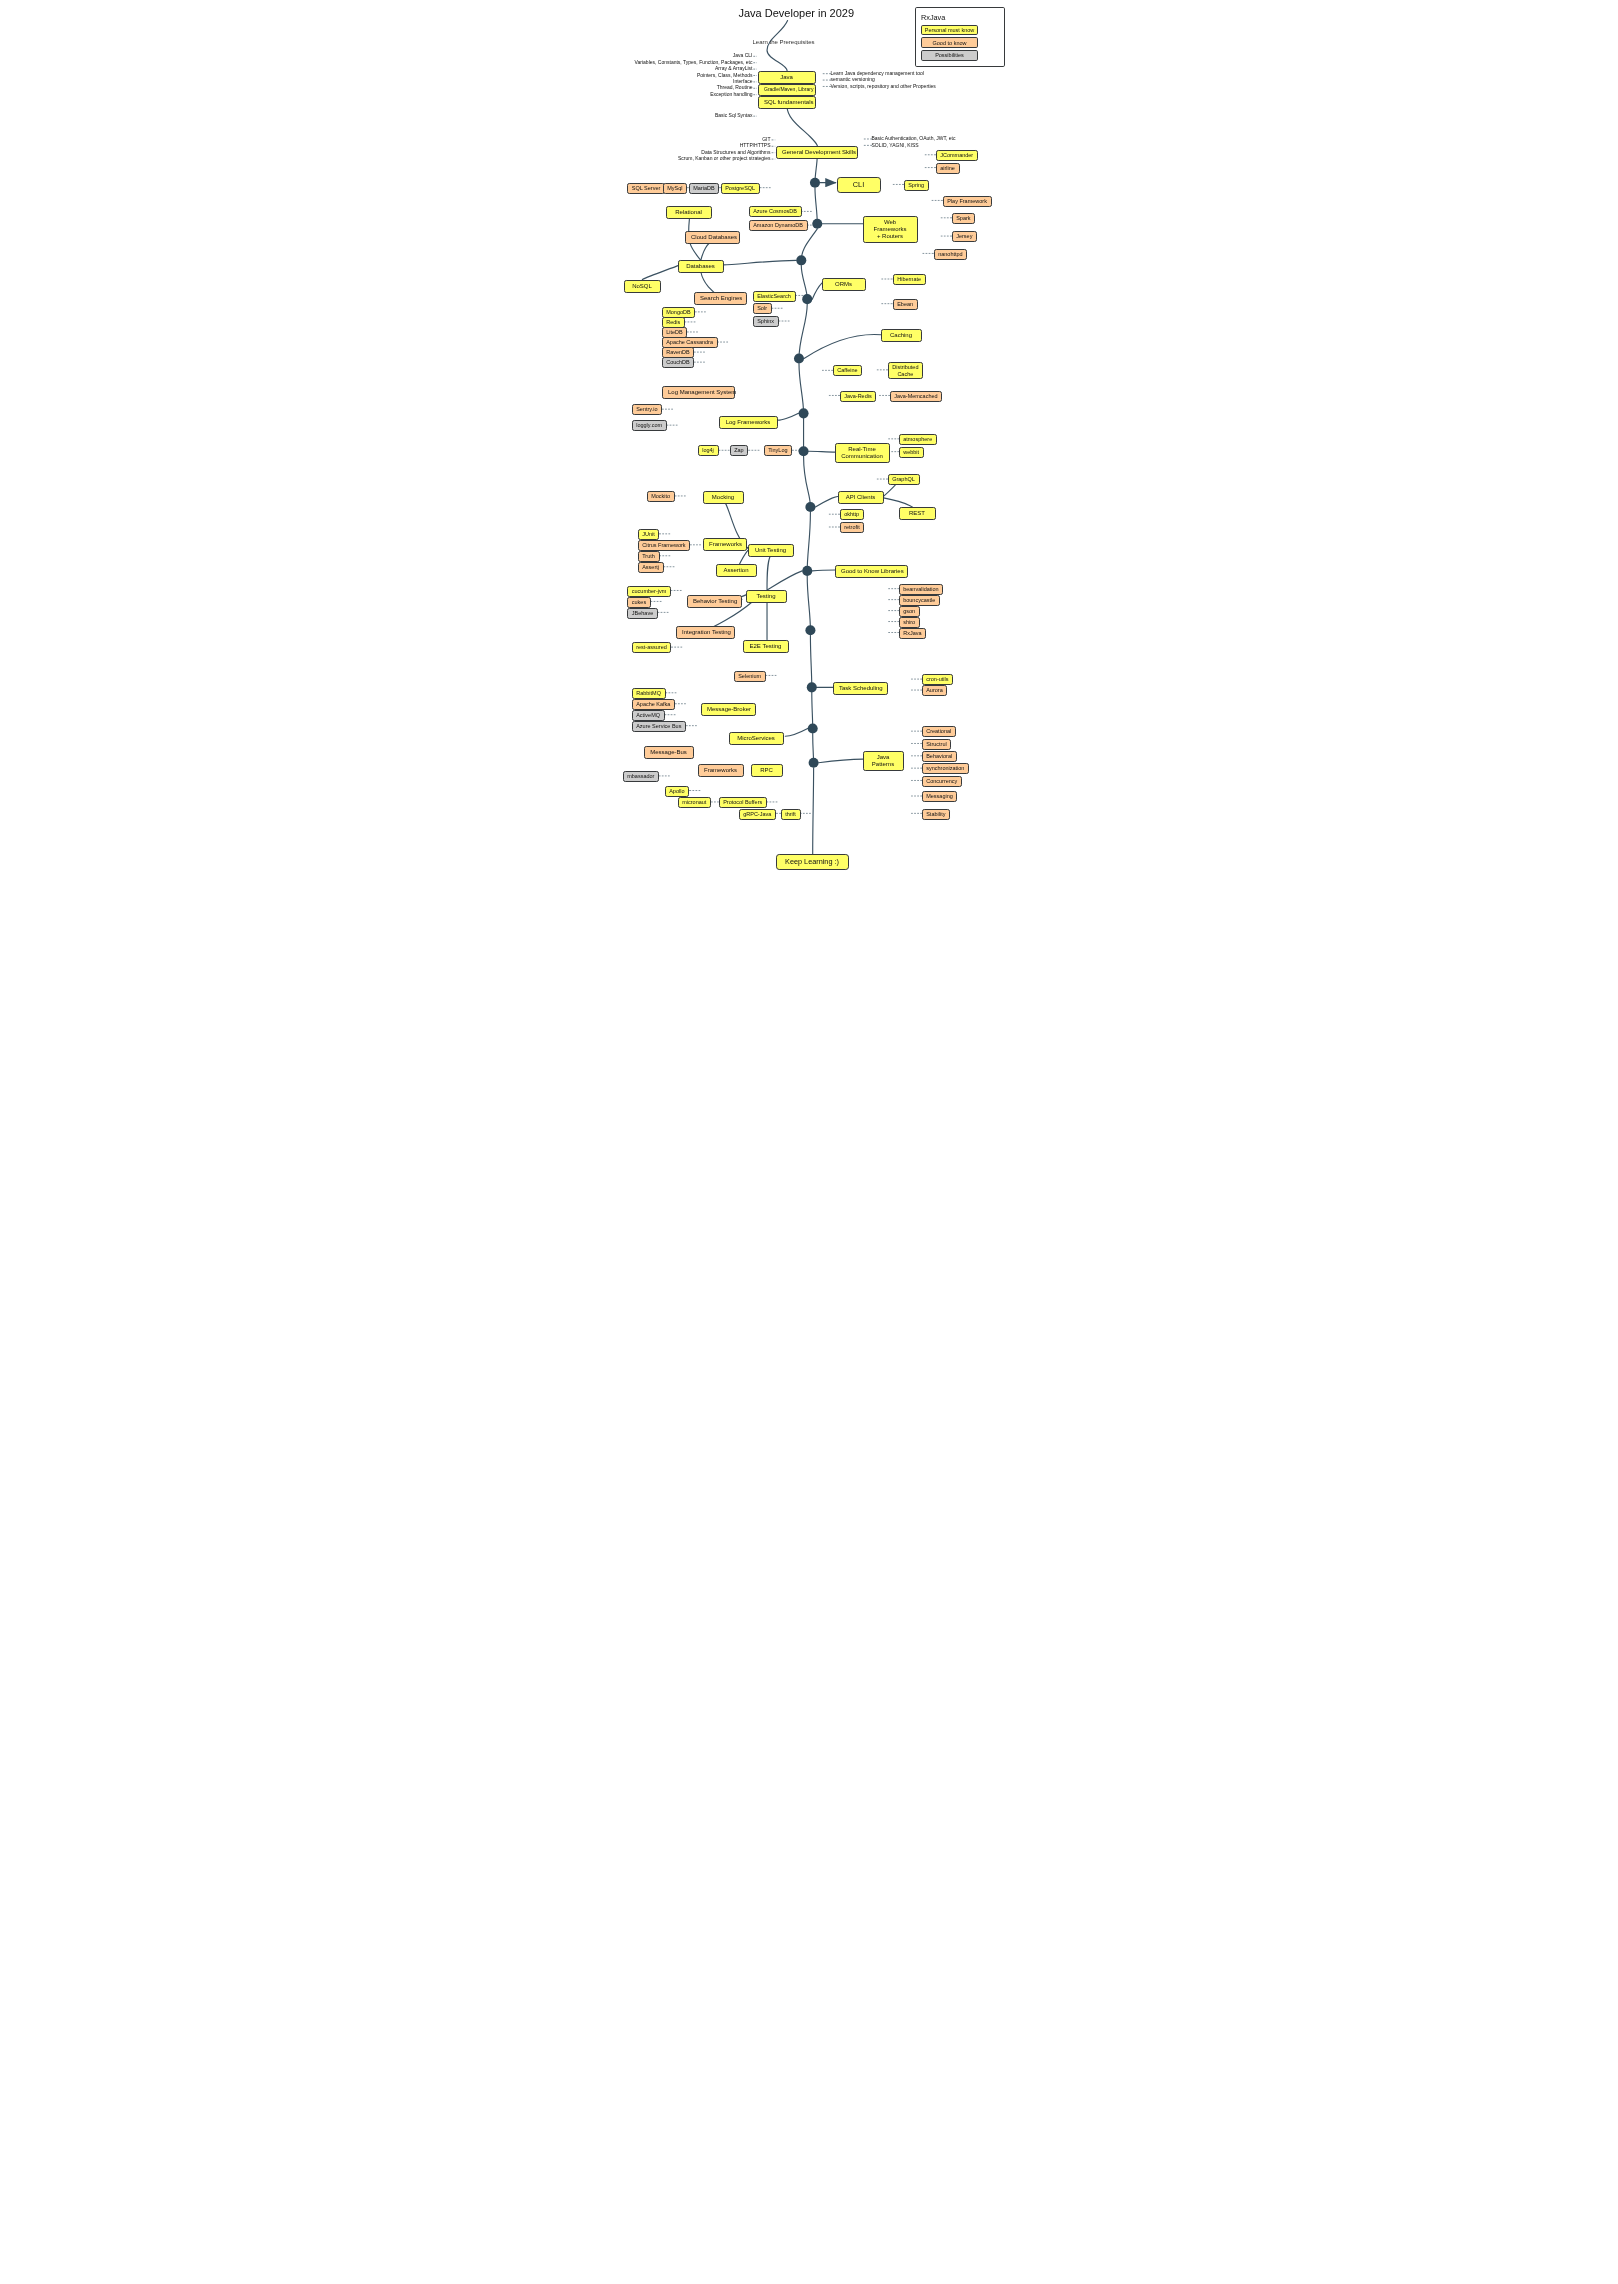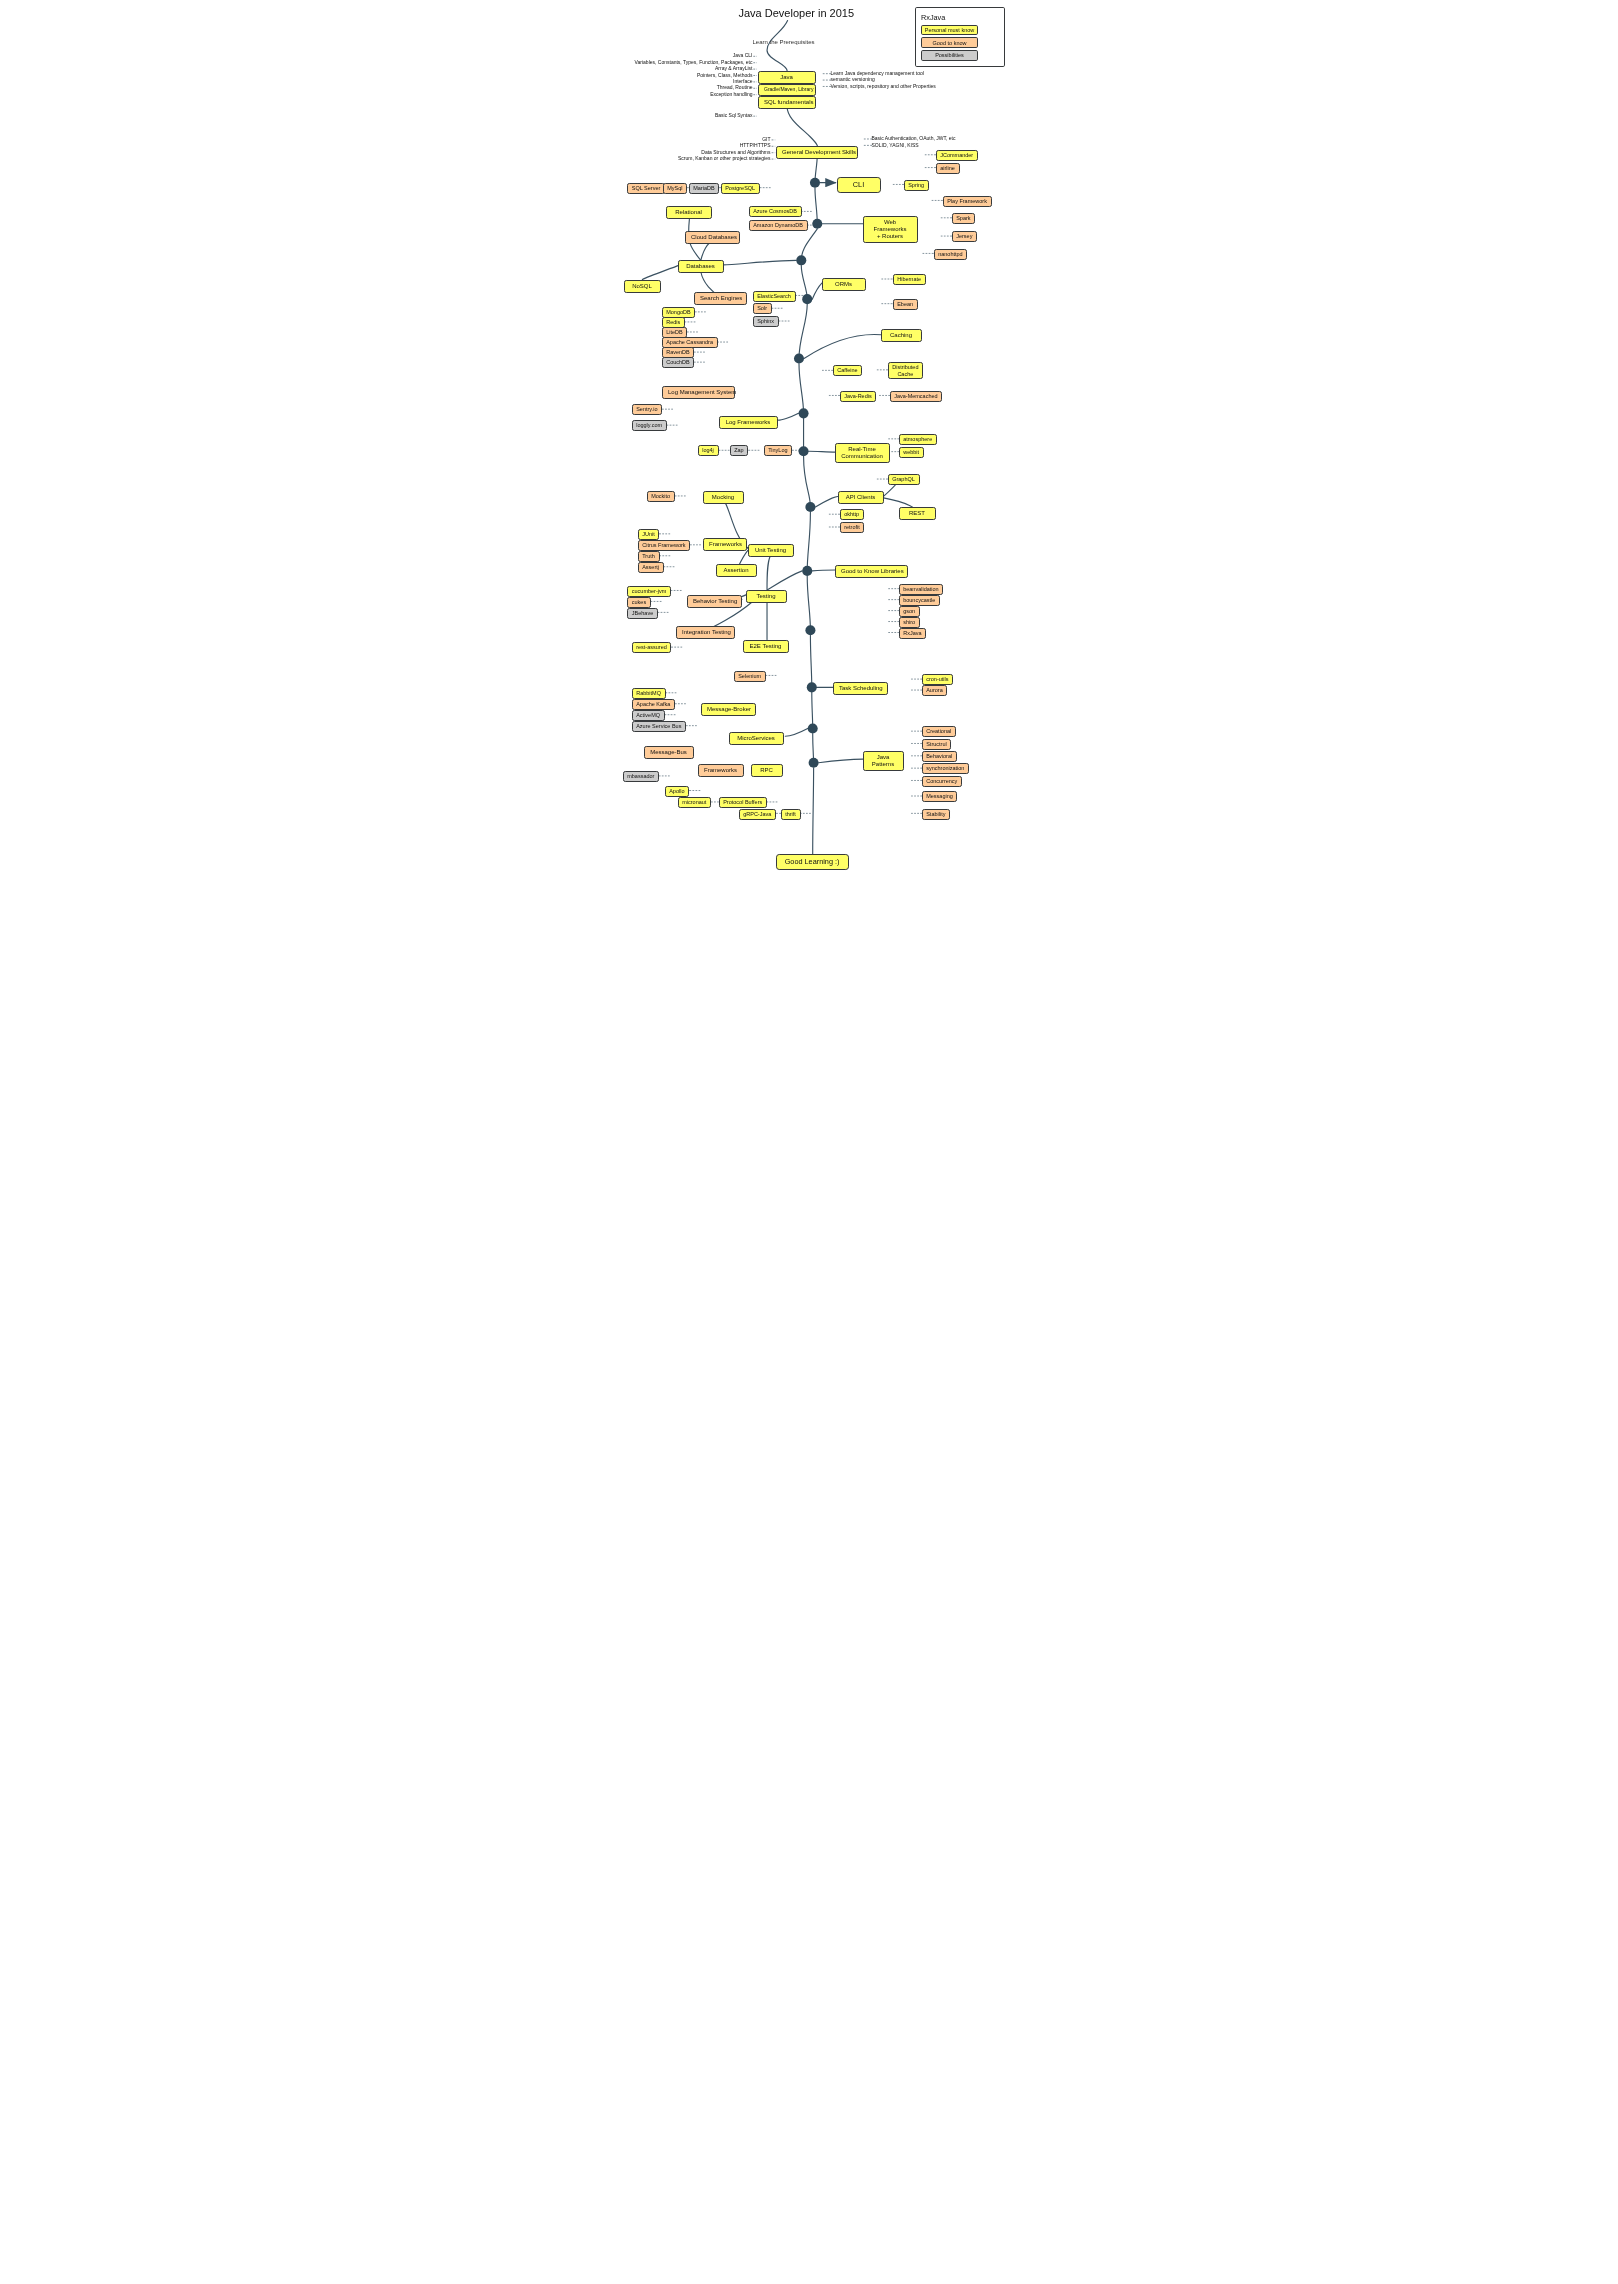--- a/index.html
+++ b/index.html
@@ -86,21 +86,21 @@
     border: 0.5px solid #373a3c; border-radius: 1.8px;
     display: inline-flex; align-items: center; justify-content: center;
     font-size: 5.5px;
   }
   .arrowhead path { fill: #2f4858; }
 </style>
 </head>
 <body>
 <div id="canvas">
 
-<div class="title" style="left:132px; top:7.3px;">Java Developer in 2015</div>
+<div class="title" style="left:132px; top:7.3px;">Java Developer in 2029</div>
 
 <div class="legend-box" style="left:308px; top:7.3px; width:77px;">
   <div style="font-size:7.3px; margin-bottom:2.7px;">RxJava</div>
   <div class="legend-row">
         <div class="legend-swatch cat-yellow">Personal must know</div>
       </div>
   <div class="legend-row">
         <div class="legend-swatch cat-orange">Good to know</div>
       </div>
   <div class="legend-row">
@@ -258,21 +258,21 @@
 <div class="node cat-yellow cat-sub" style="left:256px; top:751px; width:41px; text-align:center;"><span style="white-space:pre-line">Java
 Patterns</span></div>
 <div class="node cat-orange" style="left:315px; top:726px;">Creational</div>
 <div class="node cat-orange" style="left:315px; top:739px;">Structrul</div>
 <div class="node cat-orange" style="left:315px; top:751px;">Behavioral</div>
 <div class="node cat-orange" style="left:315px; top:763px;">synchronization</div>
 <div class="node cat-orange" style="left:315px; top:776px;">Concurrency</div>
 <div class="node cat-orange" style="left:315px; top:791px;">Messaging</div>
 <div class="node cat-orange" style="left:315px; top:809px;">Stability</div>
 
-<div class="node cat-root" style="left:169px; top:854px; width:73px;">Good Learning :)</div>
+<div class="node cat-root" style="left:169px; top:854px; width:73px;">Keep Learning :)</div>
 
 <svg class="layer" width="405" height="881" viewBox="0 0 886 1929">
   <defs>
     <marker id="arrow" markerWidth="10" markerHeight="8" refX="9" refY="4" orient="auto" class="arrowhead">
       <path d="M0,0 L10,4 L0,8 Z"></path>
     </marker>
   </defs>
 
   <path class="solid" d="M395 45 C 385 70 350 85 350 110 C 350 130 394 140 394 155"></path>
   <path class="solid" d="M394 233 C 394 260 425 280 445 300 S 460 322 460 322"></path>

